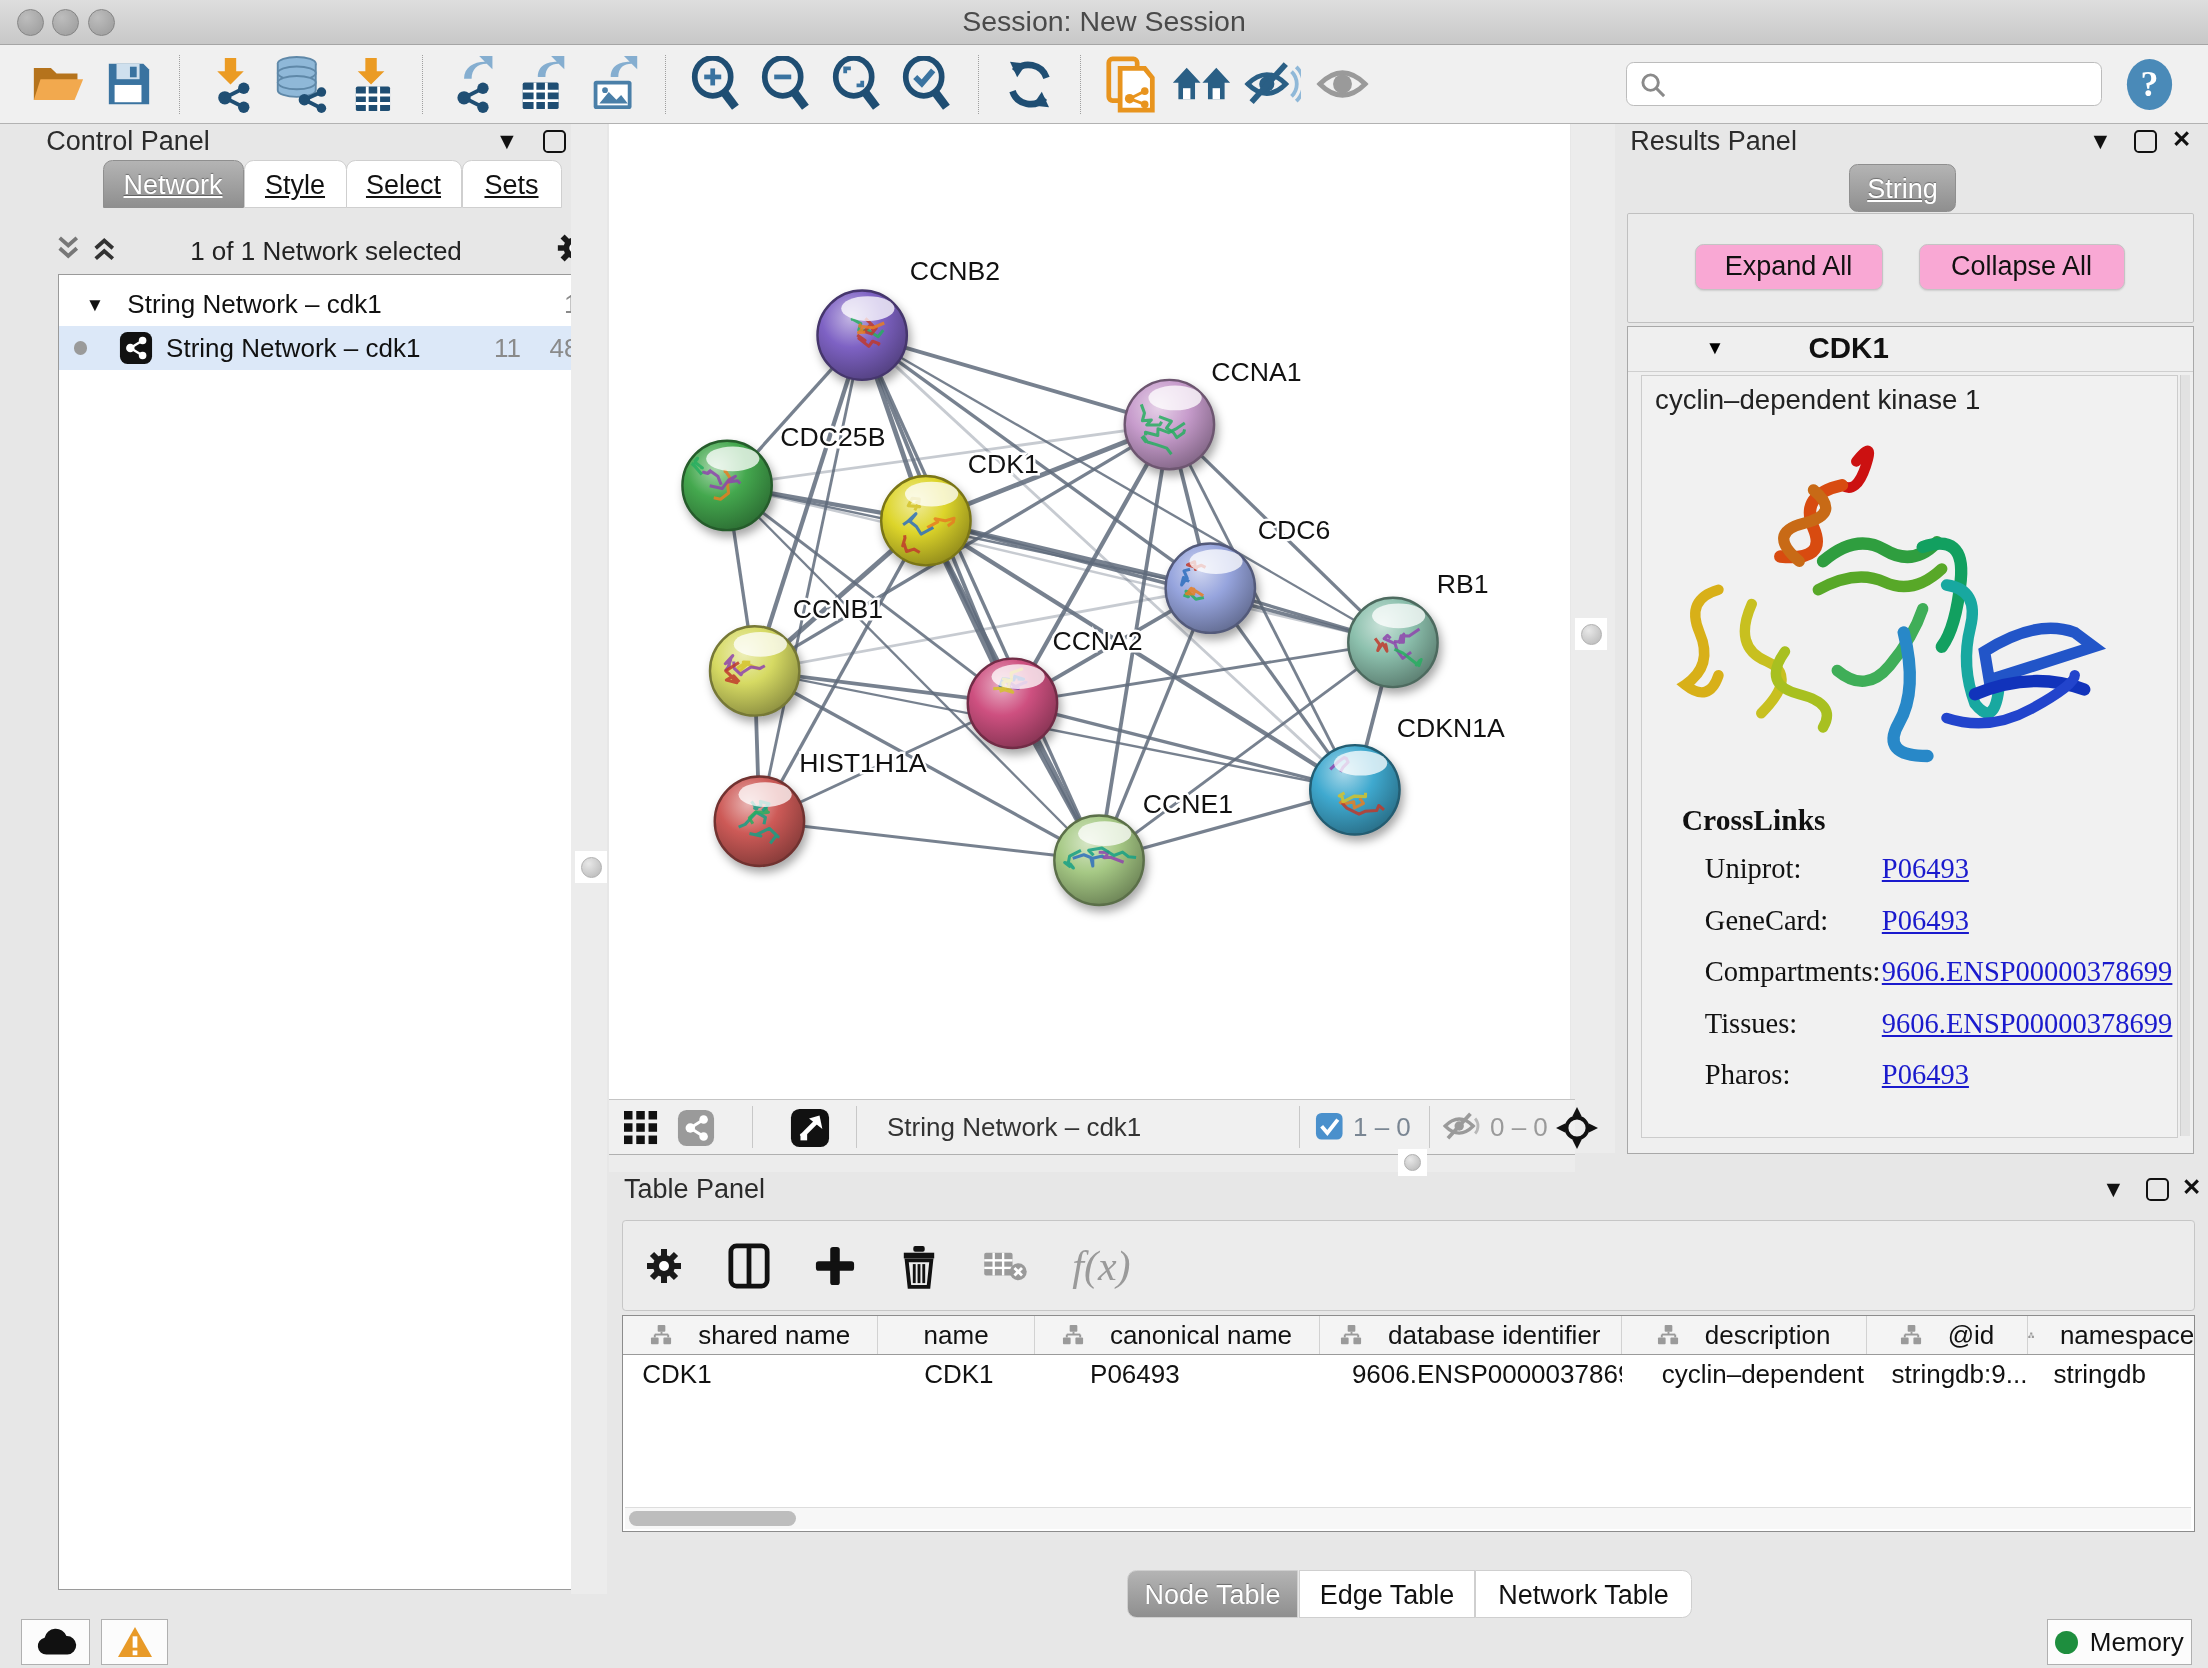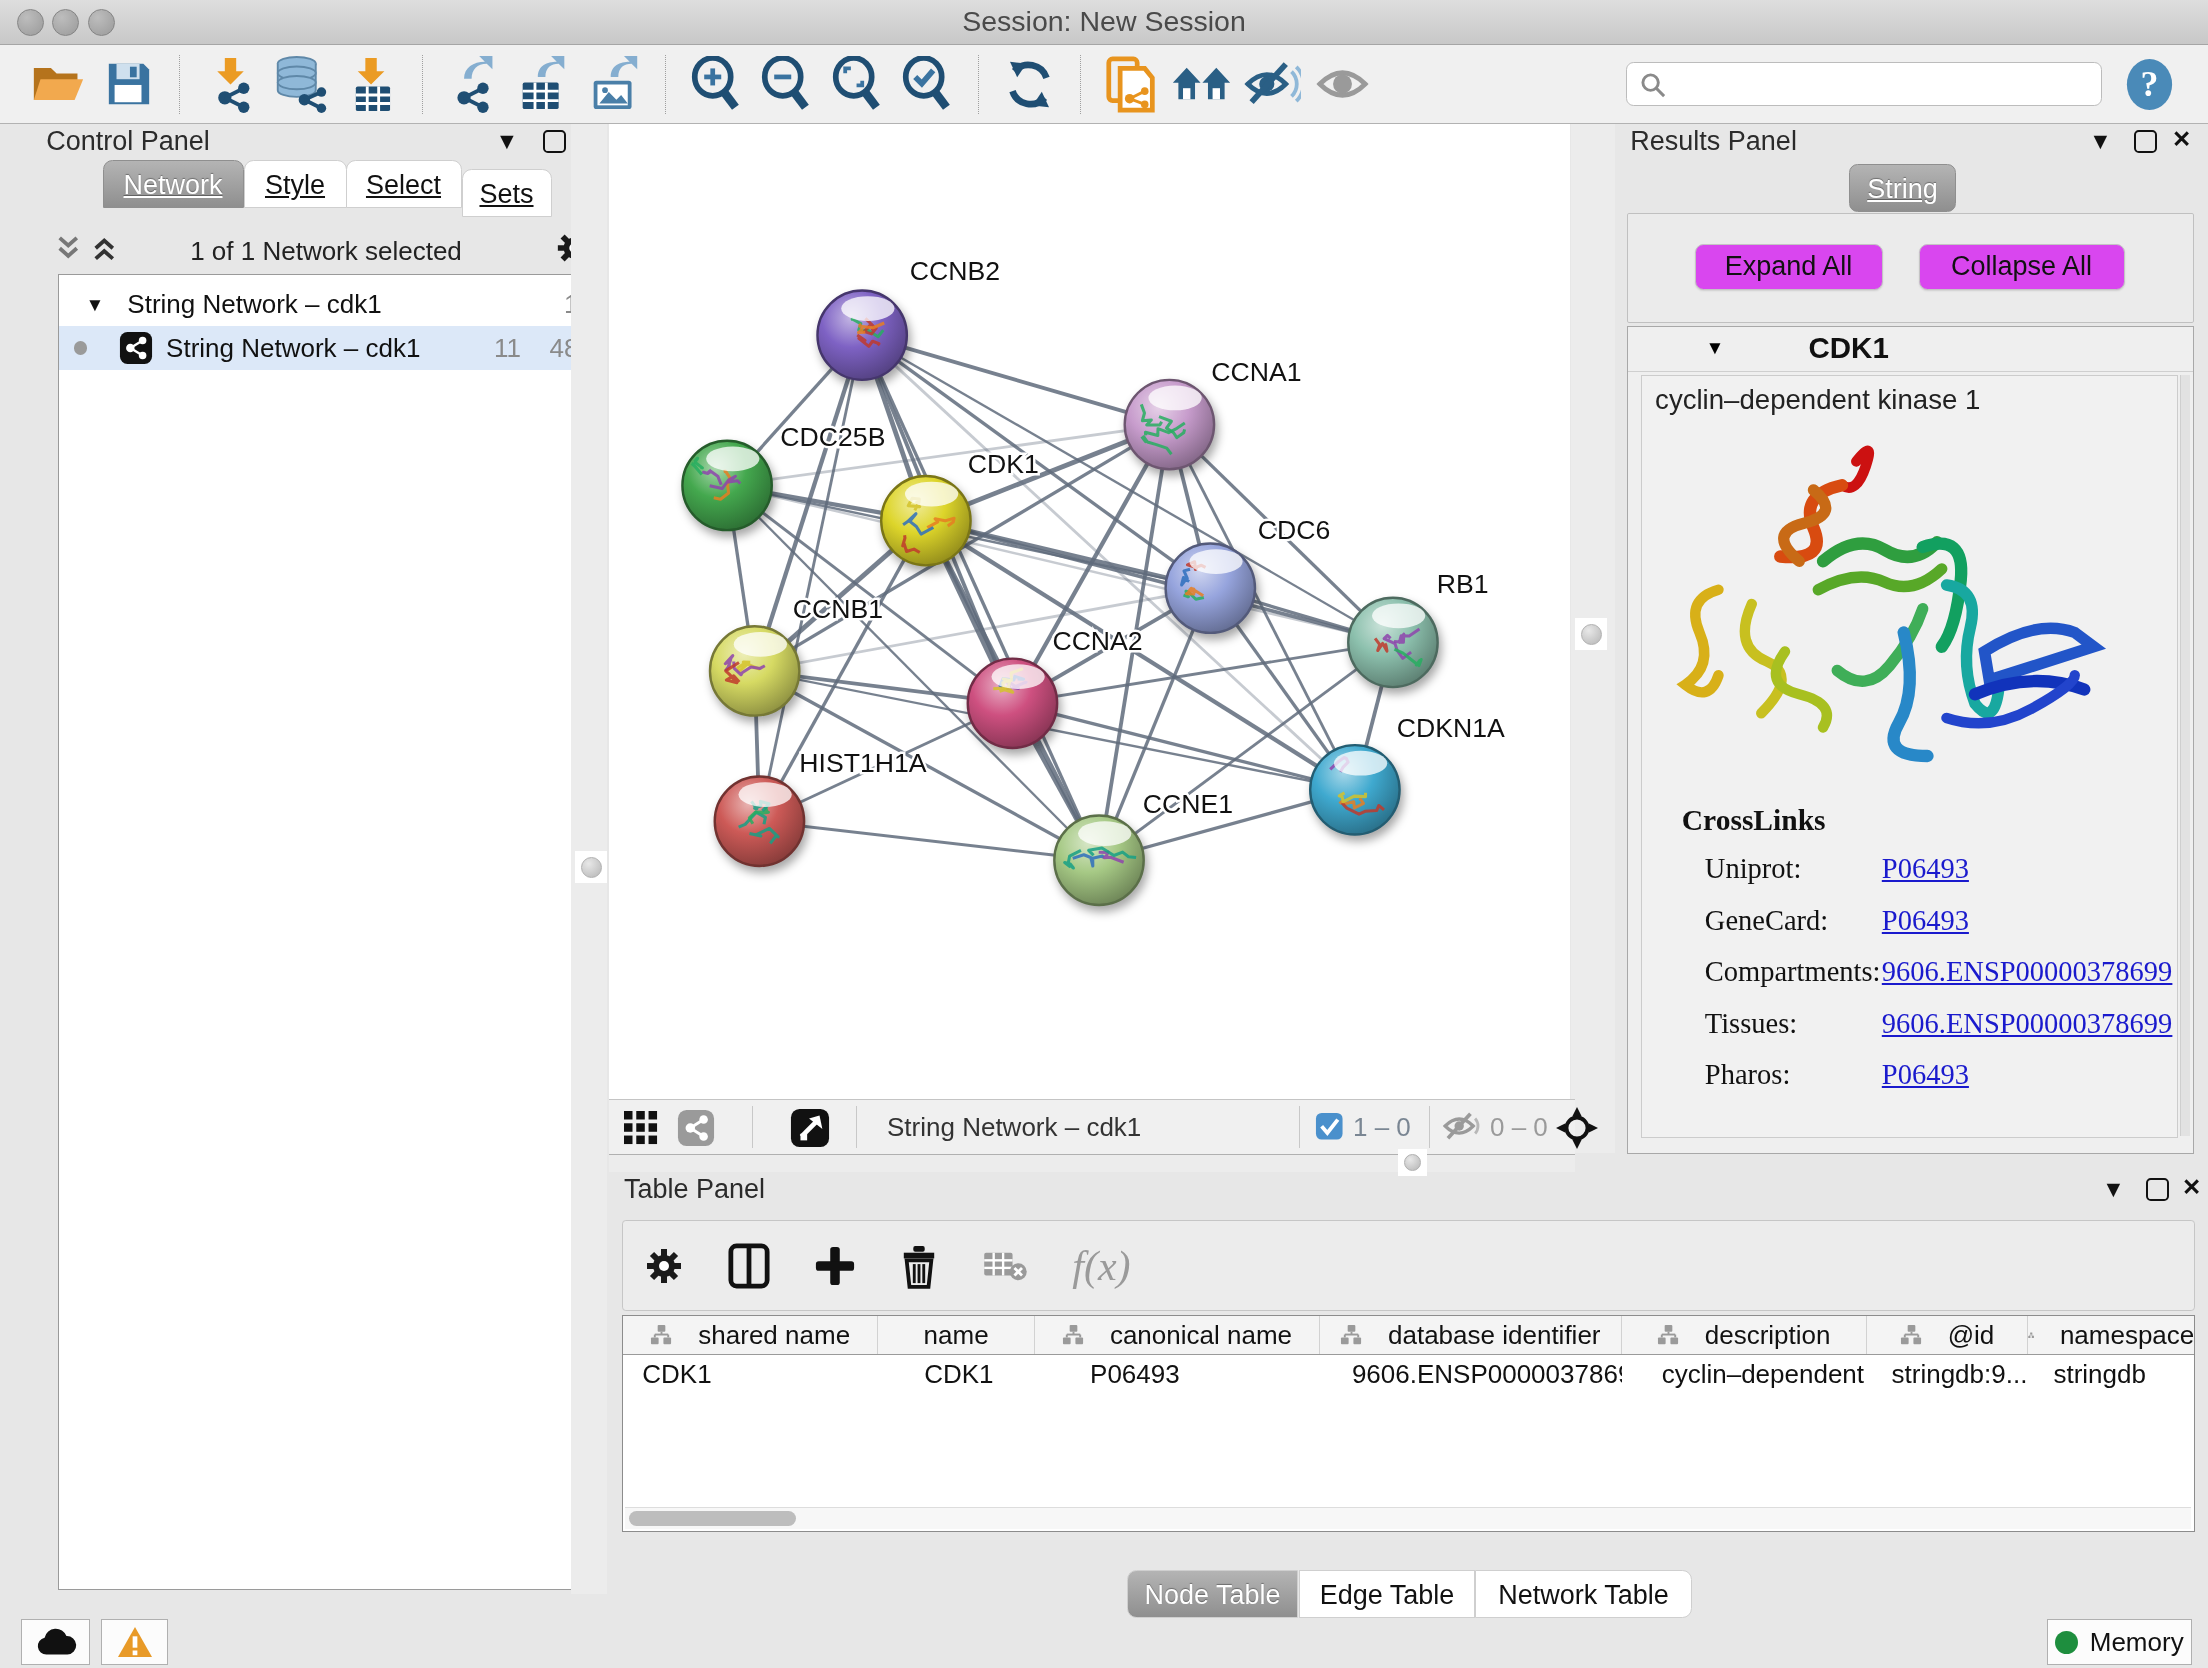--- a/index.html
+++ b/index.html
@@ -29,21 +29,21 @@
   
   .netcanvas{left:609px;top:124px;width:961px;height:975px;background:#fff;}
   .netbar{left:609px;top:1099px;width:966px;height:54px;background:#f0f0f0;border-top:1px solid #c4c4c4;border-bottom:1.9px solid #b0b0b0;}
   .nb-sep{position:absolute;top:5.7px;width:0;height:42px;border-left:1px solid #c8c8c8;}
   .splitstrip{background:#ececec;}
   .gripdot{position:absolute;width:32px;height:32px;background:#fff;display:flex;align-items:center;justify-content:center;}
   .gripdot i{width:19px;height:19px;border-radius:50%;background:radial-gradient(circle at 35% 30%,#e8e8e8,#b5b5b5);border:1px solid #b0b0b0;}
   
   .rpanel{left:1617px;top:124px;width:582px;height:1046px;}
   .rbox{background:#ebebeb;border:1.9px solid #c0c0c0;border-radius:1.9px;}
-  .rbtn{position:absolute;height:44px;background:#d946ef;border:1.9px solid #c4c4c4;border-radius:8.6px;font-size:27px;color:#111;text-align:center;line-height:42px;box-shadow:0 1px 1.9px rgba(0,0,0,.12);}
+  .rbtn{position:absolute;height:44px;background:#f9a8d4;border:1.9px solid #c4c4c4;border-radius:8.6px;font-size:27px;color:#111;text-align:center;line-height:42px;box-shadow:0 1px 1.9px rgba(0,0,0,.12);}
   .serif{font-family:Liberation Serif, serif;}
   .xlink{color:#1a1acd;text-decoration:underline;}
   
   .tpanel{left:609px;top:1172px;width:1600px;height:447px;}
   .ttoolbar{left:13.3px;top:48px;width:1573px;height:91px;background:#ececec;border:1.9px solid #c6c6c6;border-radius:3.8px;display:flex;align-items:center;padding-left:21px;box-sizing:border-box;}
   .ticon{margin-right:44px;display:flex;align-items:center;justify-content:center;}
   .ttable{left:13.3px;top:143px;width:1573px;height:217px;background:#fff;border:1.9px solid #8c8c8c;box-sizing:border-box;}
   .thead{display:flex;height:38px;background:#f4f4f4;border-bottom:1.9px solid #9a9a9a;}
   .th{display:flex;align-items:center;justify-content:center;gap:25px;font-size:26px;color:#111;border-right:1px solid #d2d2d2;box-sizing:border-box;overflow:hidden;white-space:nowrap;}
   .trow{display:flex;height:38px;}
@@ -267,21 +267,21 @@
 
   <div class="abs cpanel">
     <div class="abs phead" style="left:5.7px;top:1.9px">Control Panel</div>
     <div class="abs pctl" style="left:455px;top:3.8px">▼</div>
     <div class="abs boxbtn" style="left:502px;top:5.7px"></div>
     <div class="abs pctl" style="left:540px;top:1.9px;font-weight:bold">✕</div>
 
     <div class="abs tab sel" style="left:62px;top:36px;width:141px">Network</div>
     <div class="abs tab" style="left:203px;top:36px;width:103px">Style</div>
     <div class="abs tab" style="left:305px;top:36px;width:116px">Select</div>
-    <div class="abs tab" style="left:421px;top:45px;width:90px">Sets</div>
+    <div class="abs tab" style="left:421px;top:36px;width:100px">Sets</div>
 
     <svg class="abs" style="left:13.3px;top:110px" width="28.5" height="28.5" viewBox="0 0 30 30">
         <g fill="none" stroke="#777" stroke-width="4">
           <path d="M6 4l9 8 9-8"></path>
           <path d="M6 15l9 8 9-8"></path>
         </g>
       </svg>
     <svg class="abs" style="left:49px;top:110px" width="28.5" height="28.5" viewBox="0 0 30 30">
         <g fill="none" stroke="#333" stroke-width="4">
           <path d="M6 26l9-8 9 8"></path>

